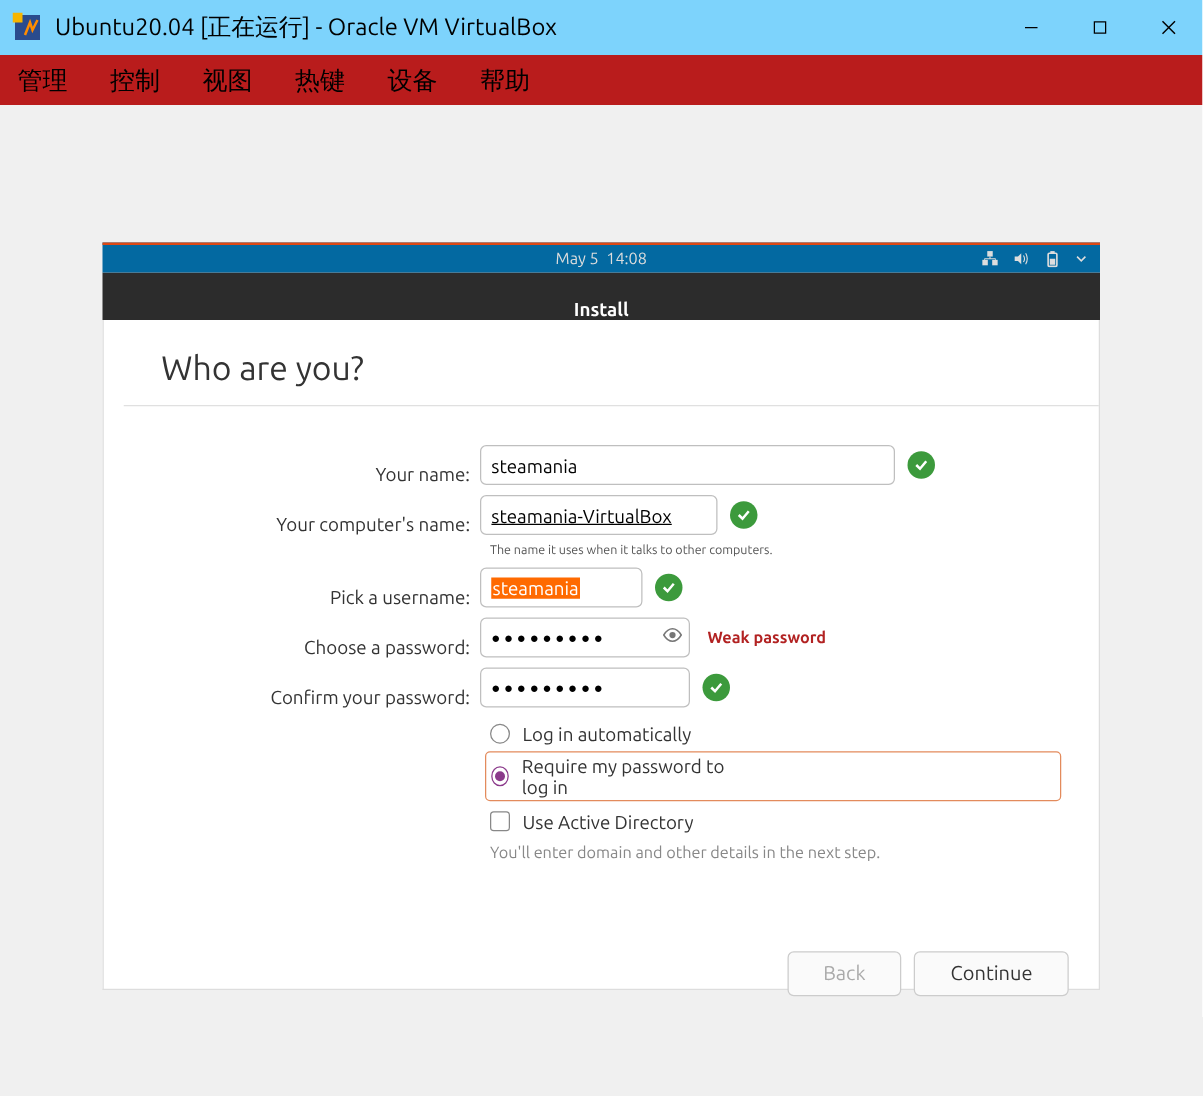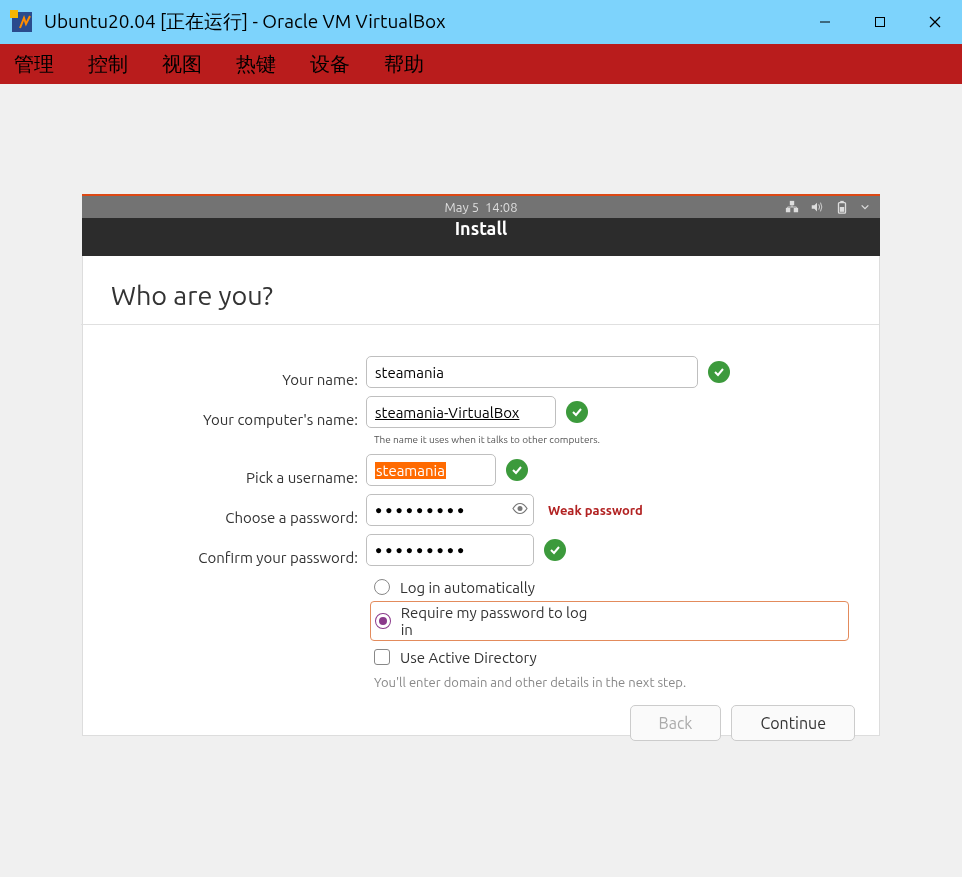--- a/index.html
+++ b/index.html
@@ -14,30 +14,30 @@
     .win-btn svg { width: 12px; height: 12px; }
 
     
     .menubar { height: 40px; display: flex; align-items: center; padding: 0 14px; gap: 34px; background: #b91c1c; }
     .menubar span { font-size: 20px; color: #000; cursor: pointer; }
 
     
     .outer { background: #f0f0f0; padding: 110px 82px 0 82px; height: calc(877px - 44px - 40px); }
 
     
-    .ubuntu-topbar { height: 24px; background: #737373; color: #ddd; display: flex; align-items: center; position: relative; font-size: 12px; border-top: 2px solid #dd4814; }
+    .ubuntu-topbar { height: 24px; background: #0369a1; color: #ddd; display: flex; align-items: center; position: relative; font-size: 12px; border-top: 2px solid #dd4814; }
     .ubuntu-topbar .time { position: absolute; left: 50%; transform: translateX(-50%); font-size: 13px; }
     .ubuntu-topbar .sysicons { margin-left: auto; margin-right: 10px; display: flex; align-items: center; gap: 11px; color: #eee; font-size: 12px; }
     .sysicons svg { width: 14px; height: 14px; fill: #ddd; }
 
     
-    .install-header { height: 38px; background: #2c2c2c; color: #fff; display: flex; align-items: flex-start; justify-content: center; font-size: 18px; font-weight: bold; }
-
-    
-    .install-body { background: #fff; padding: 20px 30px 0 28px; height: 480px; position: relative; border: 1px solid #ddd; border-top: none; }
+    .install-header { height: 38px; background: #2c2c2c; color: #fff; display: flex; align-items: flex-end; justify-content: center; font-size: 15px; font-weight: bold; }
+
+    
+    .install-body { background: #fff; padding: 20px 30px 0 46px; height: 536px; position: relative; border: 1px solid #ddd; border-top: none; }
     .page-title { font-size: 27px; color: #333; padding: 4px 0 14px 0; font-weight: normal; }
     .divider { border: none; border-top: 1px solid #e0e0e0; margin: 0 -30px 30px -30px; }
 
     .form-row { display: flex; align-items: center; margin-bottom: 6px; min-height: 34px; }
     .form-label { width: 255px; text-align: right; padding-right: 8px; font-size: 15px; color: #333; margin-top: 15px; }
     .form-input { height: 32px; border: 1px solid #bfbfbf; border-radius: 5px; padding: 0 8px; font-size: 15px; background: #fff; }
     .name-input { width: 332px; }
     .comp-input { width: 190px; text-decoration: underline; }
     .user-input { width: 130px; }
     .pw-container { width: 168px; position: relative; }

